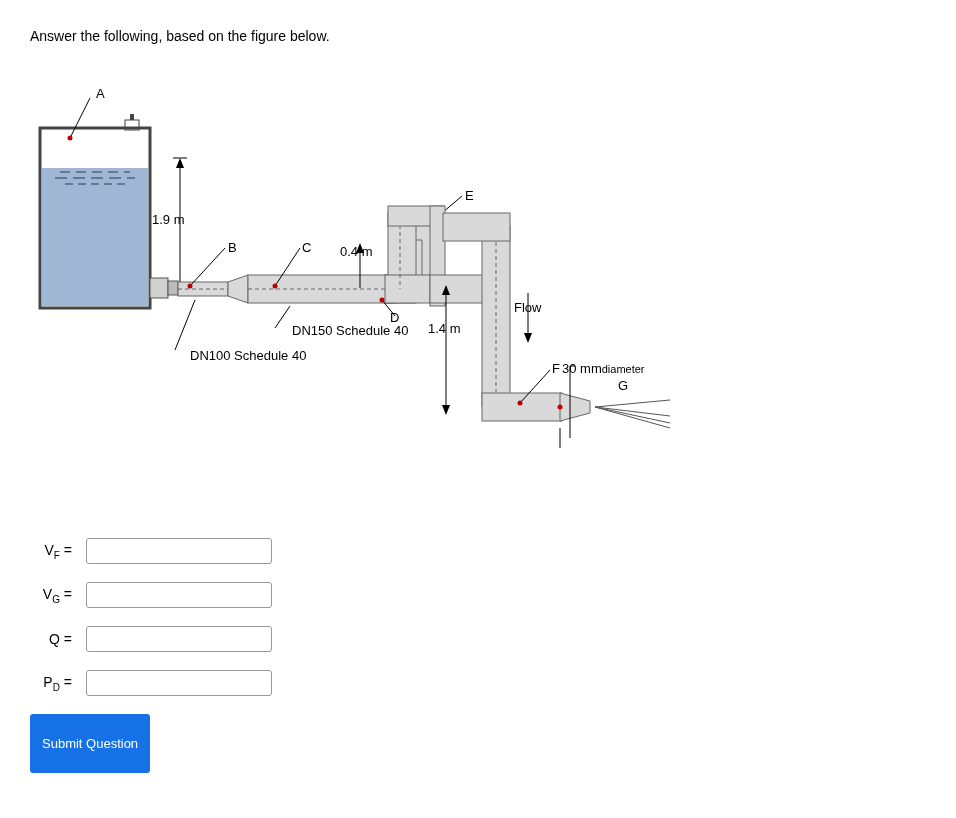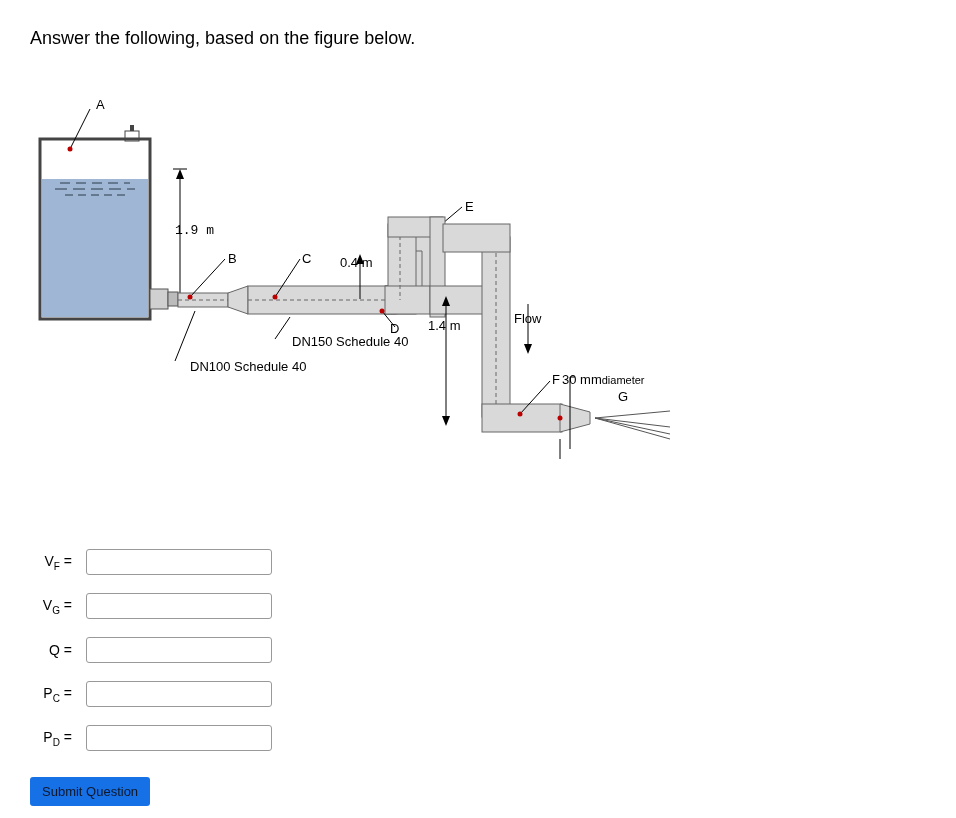--- a/index.html
+++ b/index.html
@@ -5,22 +5,22 @@
   body {
     font-family: Arial, Helvetica, sans-serif;
     font-size: 14px;
     color: #000;
     margin: 0;
     padding: 28px 30px;
     width: 956px;
     box-sizing: border-box;
   }
   .question-text {
-    font-size: 18px;
-    margin-bottom: 30px;
+    font-size: 14px;
+    margin-bottom: 24px;
   }
   .figure-container {
     position: relative;
     width: 700px;
     height: 370px;
     margin-bottom: 100px;
   }
   .figure-container svg {
     position: absolute;
     top: 0; left: 0;
@@ -52,27 +52,26 @@
   .answer-row input {
     width: 172px;
     height: 20px;
     border: 1px solid #999;
     border-radius: 3px;
     padding: 2px 6px;
     font-size: 13px;
   }
   .submit-btn {
     background: #1771e6;
-    color: #0f172a;
+    color: #ffffff;
     border: none;
     border-radius: 3px;
-    padding: 7px 12px;
+    padding: 22px 12px;
     font-size: 13px;
     cursor: pointer;
-    margin-top: 8px;
   }
 </style>
 </head>
 <body>
 
 <div class="question-text">Answer the following, based on the figure below.</div>
 
 <div class="figure-container">
   <svg width="700" height="380" viewBox="0 0 700 380">
 
@@ -160,28 +159,28 @@
     <line x1="565" y1="339" x2="640" y2="332" stroke="#555"></line>
     <line x1="565" y1="339" x2="640" y2="355" stroke="#555"></line>
     <circle cx="530" cy="339" r="2.5" fill="#b00"></circle>
 
     <line x1="530" y1="360" x2="530" y2="395" stroke="#000"></line>
 
     <path d="M545,298 L540,298 L540,370" fill="none" stroke="#000"></path>
   </svg>
 
   <div class="fig-label" style="left:66px; top:18px;">A</div>
-  <div class="fig-label" style="left:145px; top:144px;font-family:Liberation Mono, monospace;">1.9 m</div>
+  <div class="fig-label" style="left:122px; top:144px;">1.9 m</div>
   <div class="fig-label" style="left:198px; top:172px;">B</div>
   <div class="fig-label" style="left:272px; top:172px;">C</div>
   <div class="fig-label" style="left:310px; top:176px;">0.4 m</div>
   <div class="fig-label" style="left:360px; top:242px;">D</div>
   <div class="fig-label" style="left:435px; top:120px;">E</div>
   <div class="fig-label" style="left:262px; top:255px;text-align:right;">DN150 Schedule 40</div>
-  <div class="fig-label" style="left:398px; top:239px;">1.4 m</div>
+  <div class="fig-label" style="left:398px; top:253px;">1.4 m</div>
   <div class="fig-label" style="left:160px; top:280px;">DN100 Schedule 40</div>
   <div class="fig-label" style="left:484px; top:232px;">Flow</div>
   <div class="fig-label" style="left:522px; top:293px;">F</div>
   <div class="fig-label" style="left:532px; top:293px;">
     <span>30 mm</span><span style="font-size:11px;">diameter</span>
   </div>
   <div class="fig-label" style="left:588px; top:310px;">G</div>
 </div>
 
 <div class="answers">
@@ -194,24 +193,20 @@
   <div class="answer-row">
     <label><span>V</span><sub>G</sub> <span>=</span></label>
     <input type="text" style="">
   </div>
 
   <div class="answer-row">
     <label><span>Q</span> <span>=</span></label>
     <input type="text" style="">
   </div>
 
-  <div class="answer-row">
-    <label><span>P</span><sub>C</sub> <span>=</span></label>
-    <input type="text" style="">
-  </div>
 
   <div class="answer-row">
     <label><span>P</span><sub>D</sub> <span>=</span></label>
     <input type="text" style="">
   </div>
 
   <button class="submit-btn">Submit Question</button>
 </div>
 
 </body></html>

